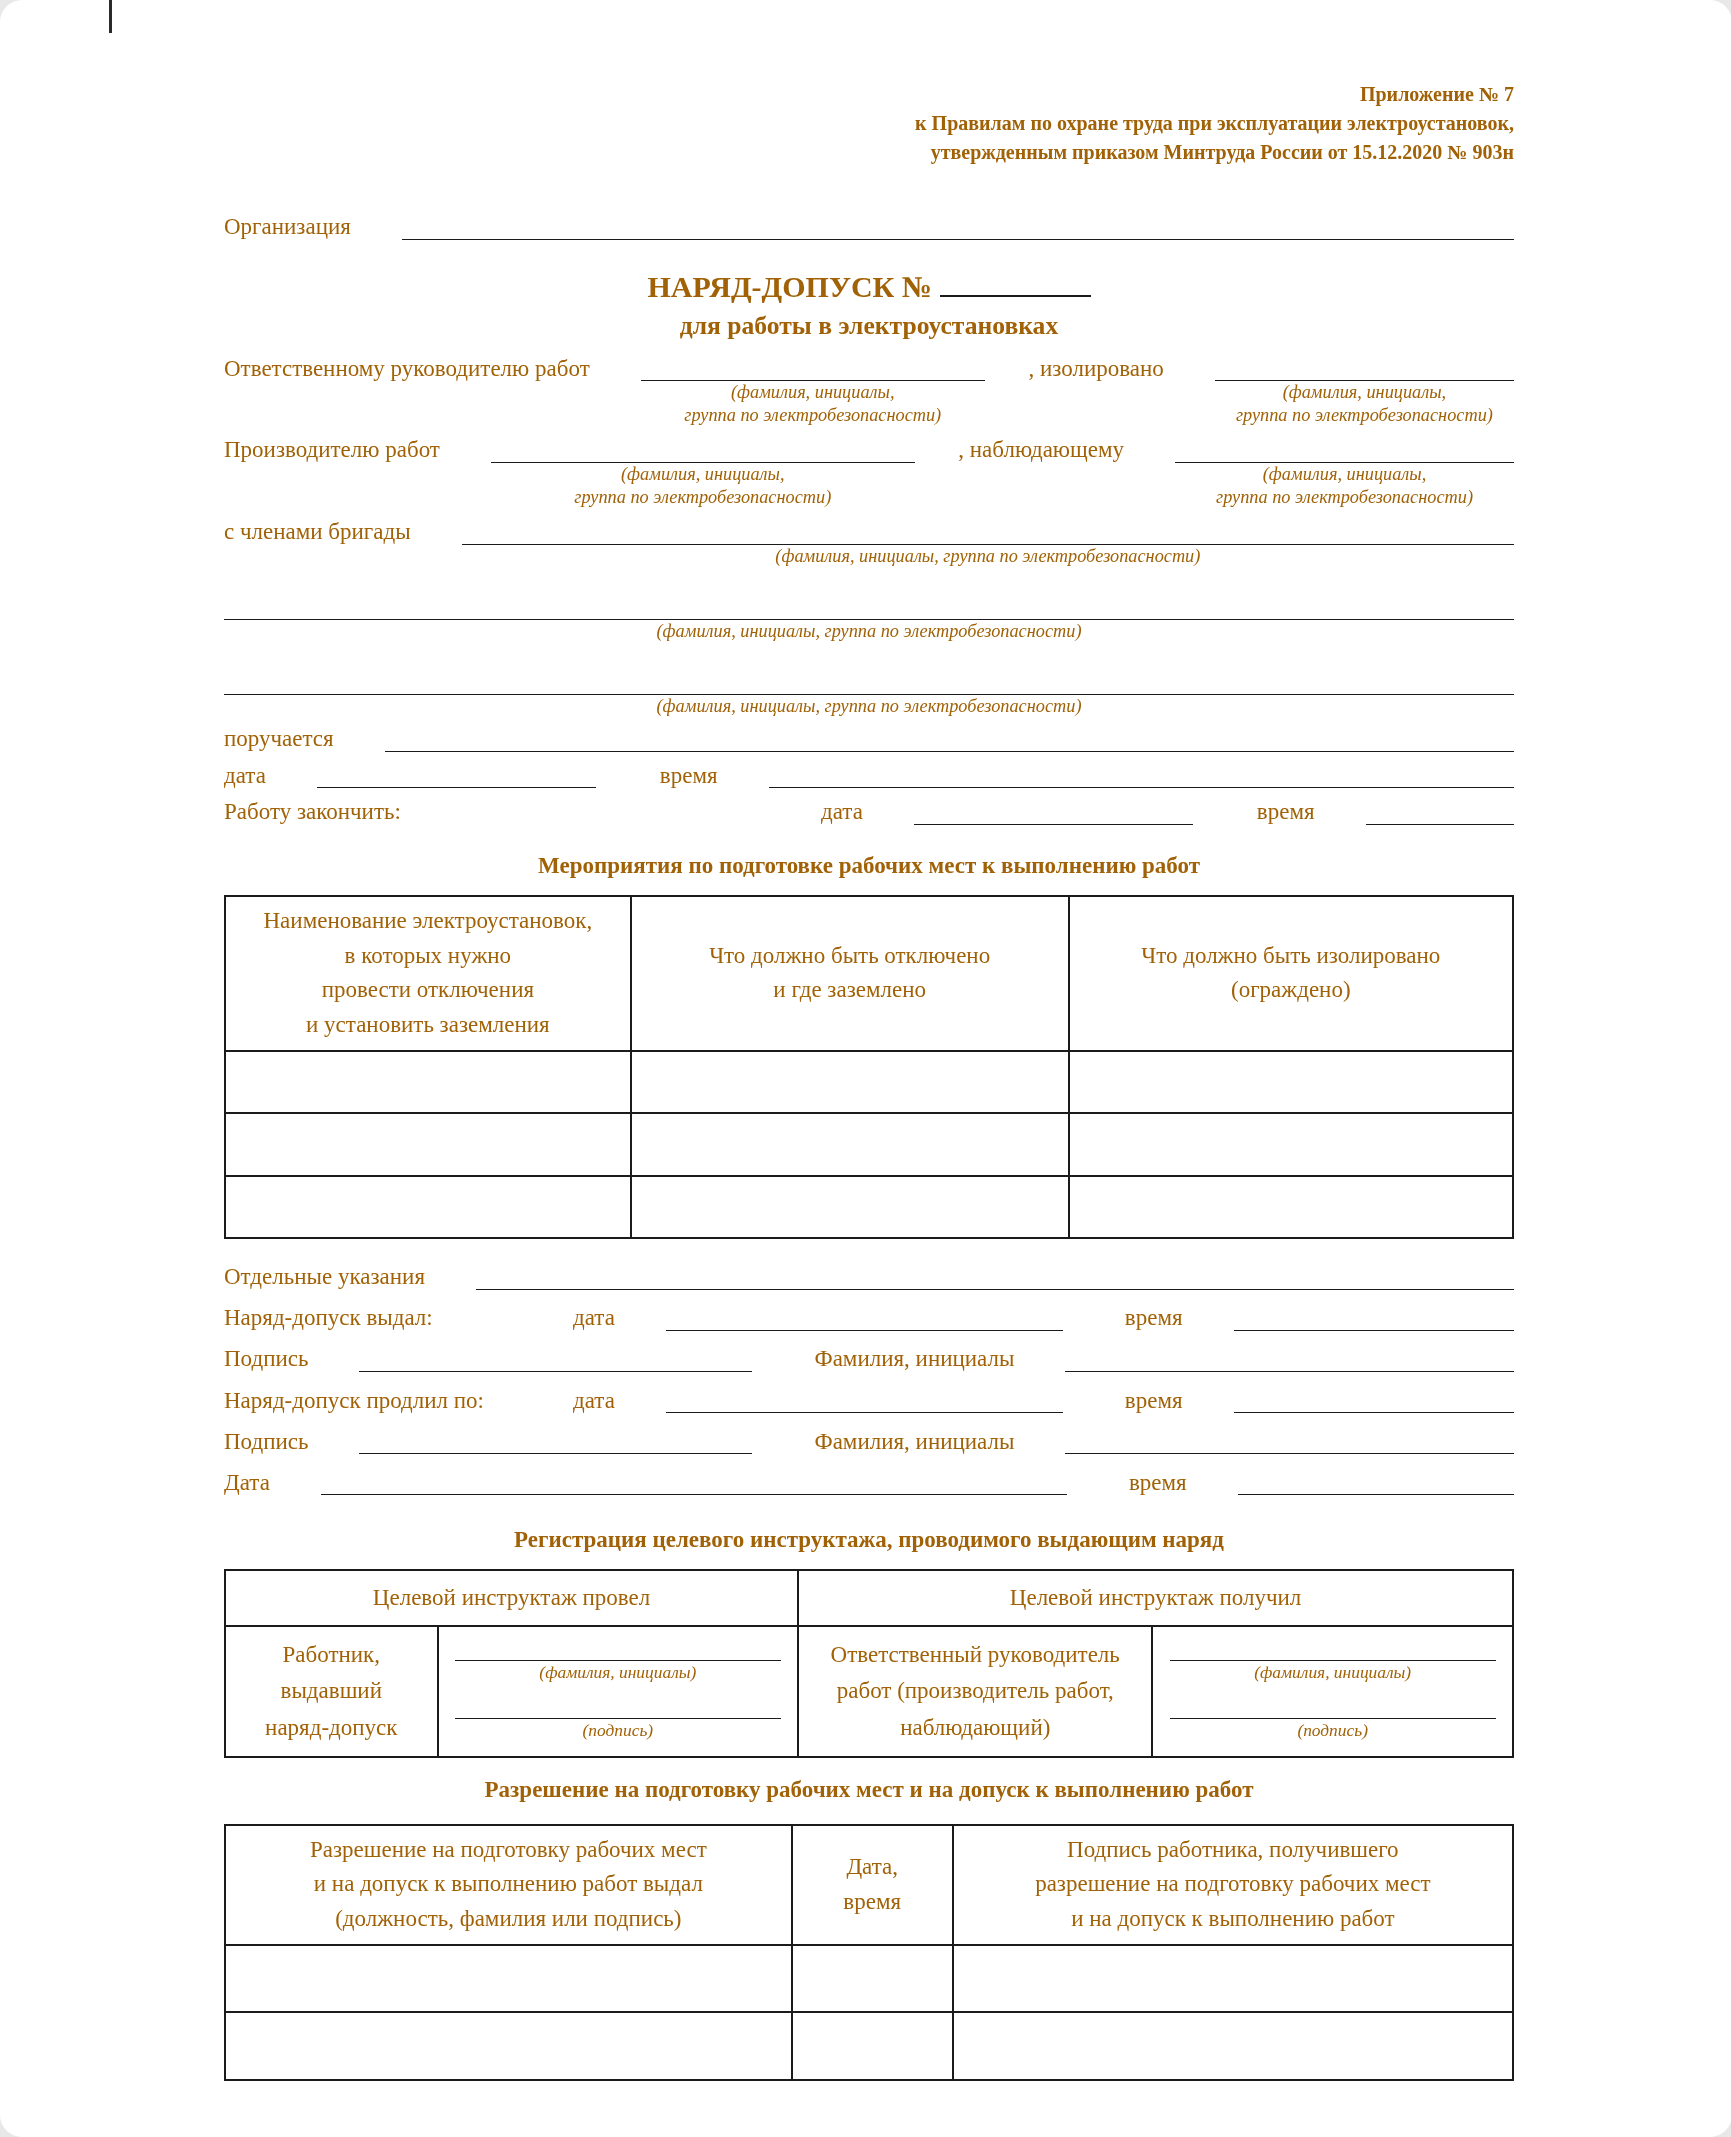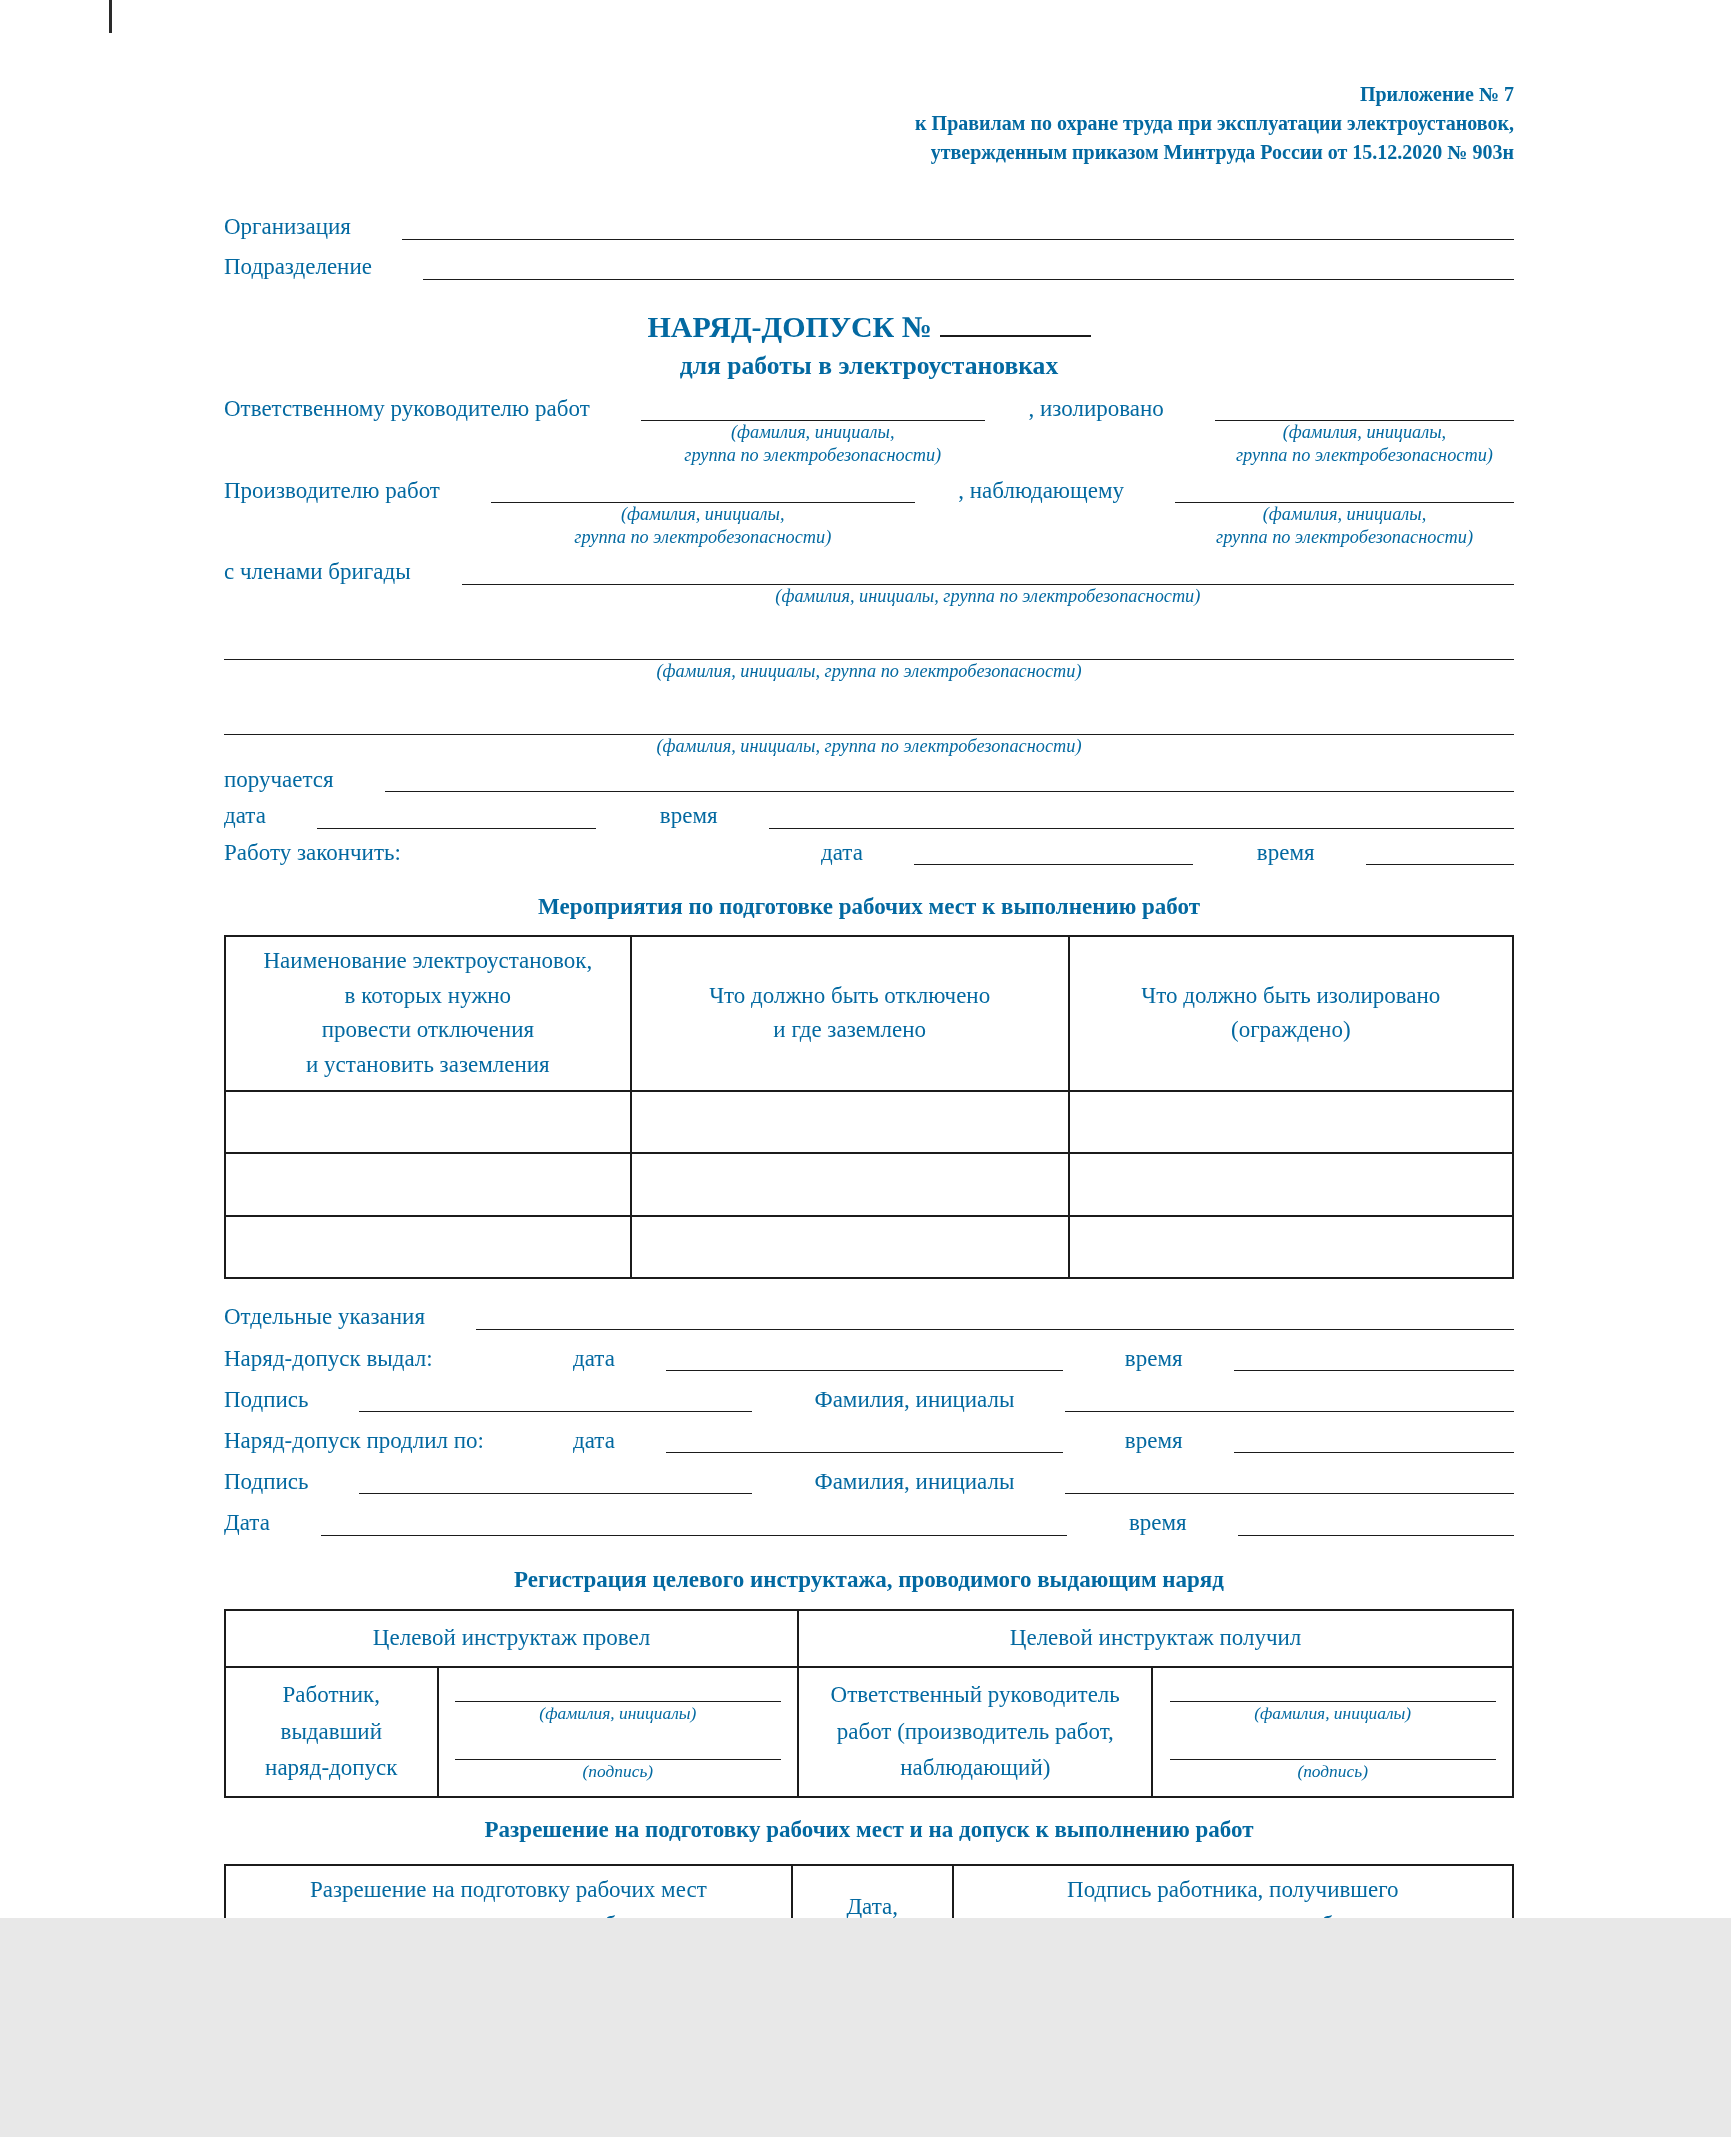--- a/index.html
+++ b/index.html
@@ -1,22 +1,23 @@
 <!DOCTYPE html>
 <html style="font-size:14.6px"><head>
 <meta charset="utf-8">
 <style>
   html,body { margin:0; padding:0; background:#e8e8e8; }
   .page {
     position:relative;
-    width:1732px; height:1918px;
+    width:1732px; height:2137px;
     background:#ffffff;
     font-family:"Liberation Serif", serif;
-    color:#0369a1;
+    color:#a16207;
     overflow:hidden;
+    border-radius:22px;
   }
   .crop-mark {
     position:absolute; left:109px; top:0;
     width:2.7px; height:33px; background:#2a2a2a;
   }
   .content {
     position:absolute; left:224px; top:80px; width:1290px;
   }
   
   .appendix-note {
@@ -94,24 +95,20 @@
 
     <div class="appendix-note">
       <div>Приложение № 7</div>
       <div>к Правилам по охране труда при эксплуатации электроустановок,</div>
       <div>утвержденным приказом Минтруда России от 15.12.2020 № 903н</div>
     </div>
 
     <div class="org-block">
       <div class="row">
         <span class="lbl">Организация</span>
-        <span class="blank grow"></span>
-      </div>
-      <div class="row">
-        <span class="lbl">Подразделение</span>
         <span class="blank grow"></span>
       </div>
     </div>
 
     <div class="title-block">
       <div class="title-main">
         <span>НАРЯД-ДОПУСК №</span>
         <span class="title-blank"></span>
       </div>
       <div class="title-sub">для работы в электроустановках</div>

